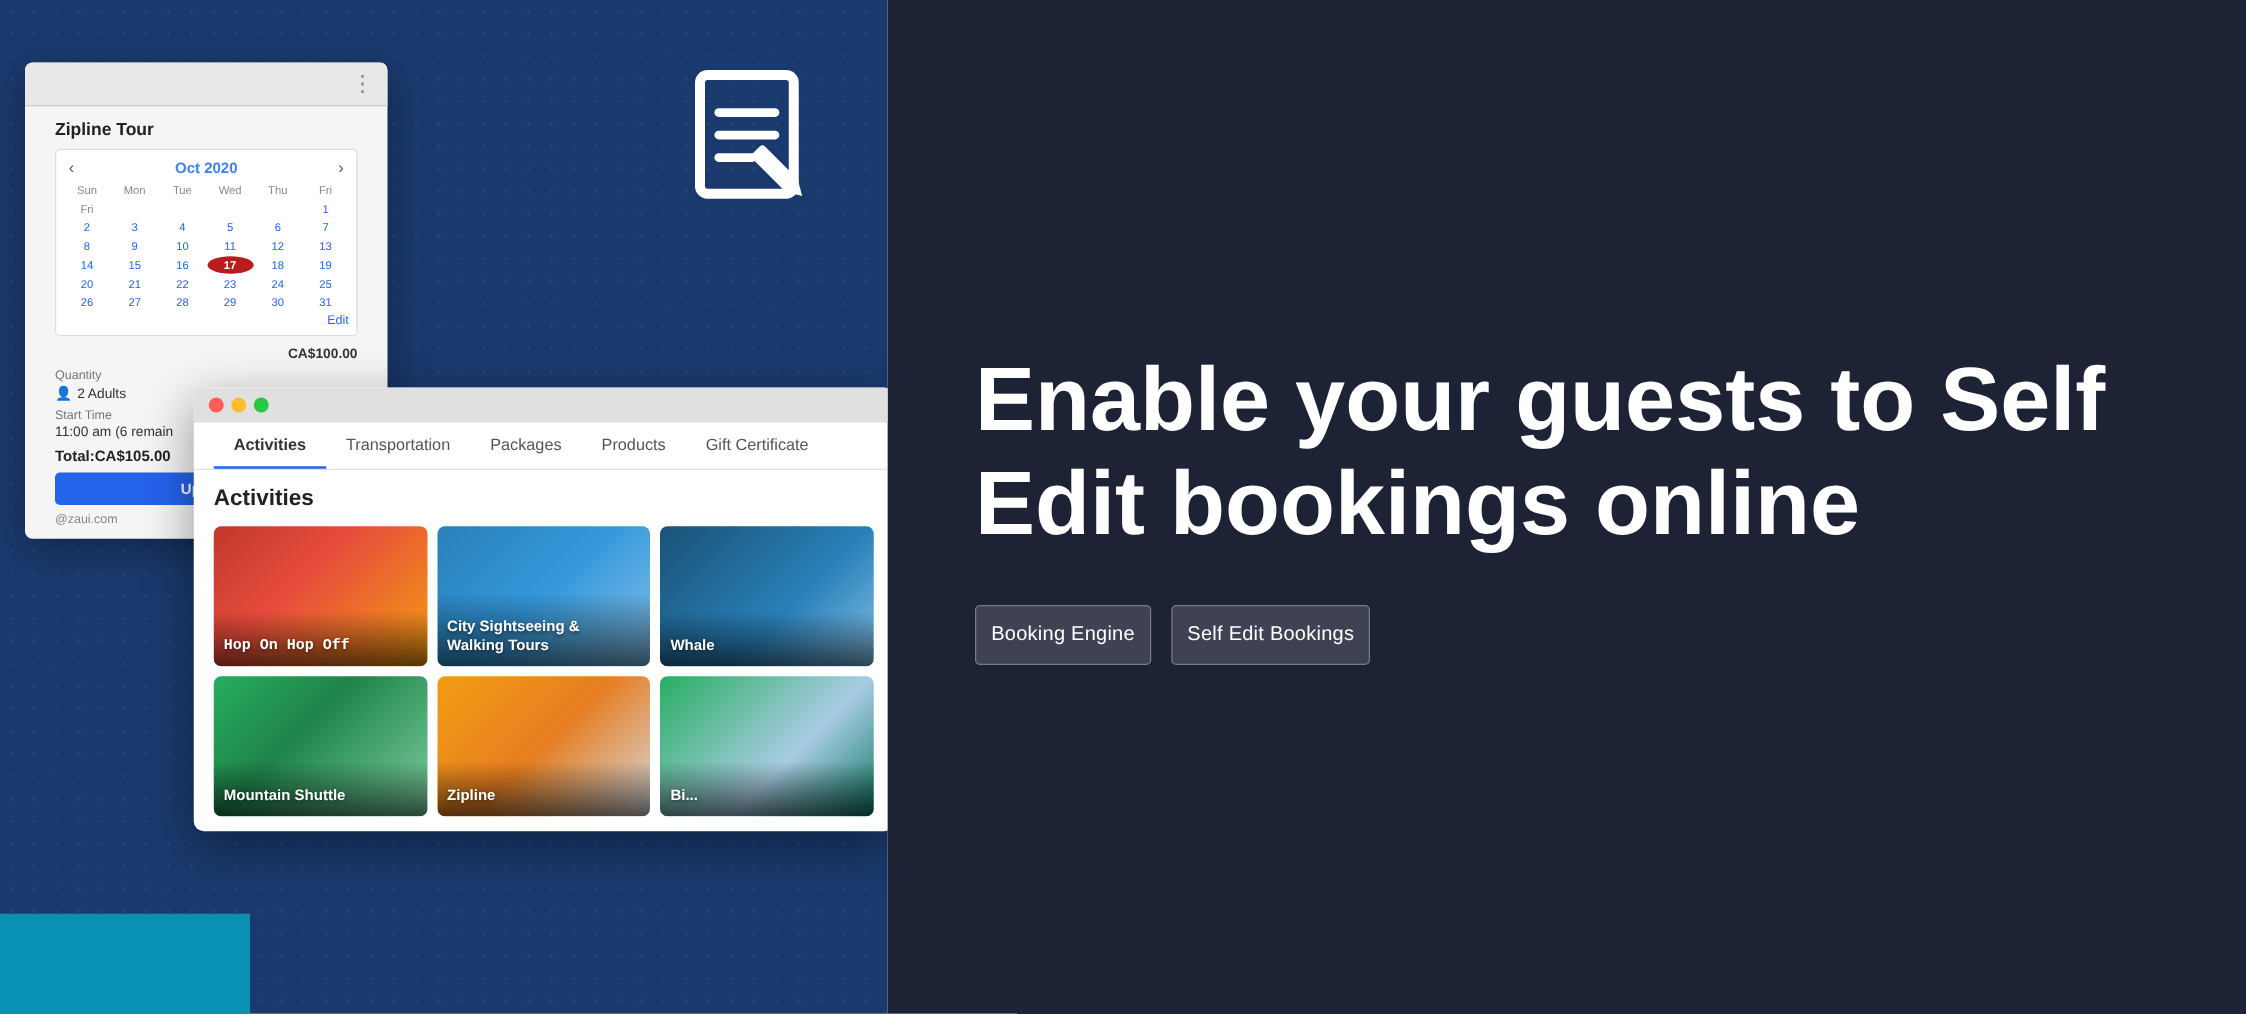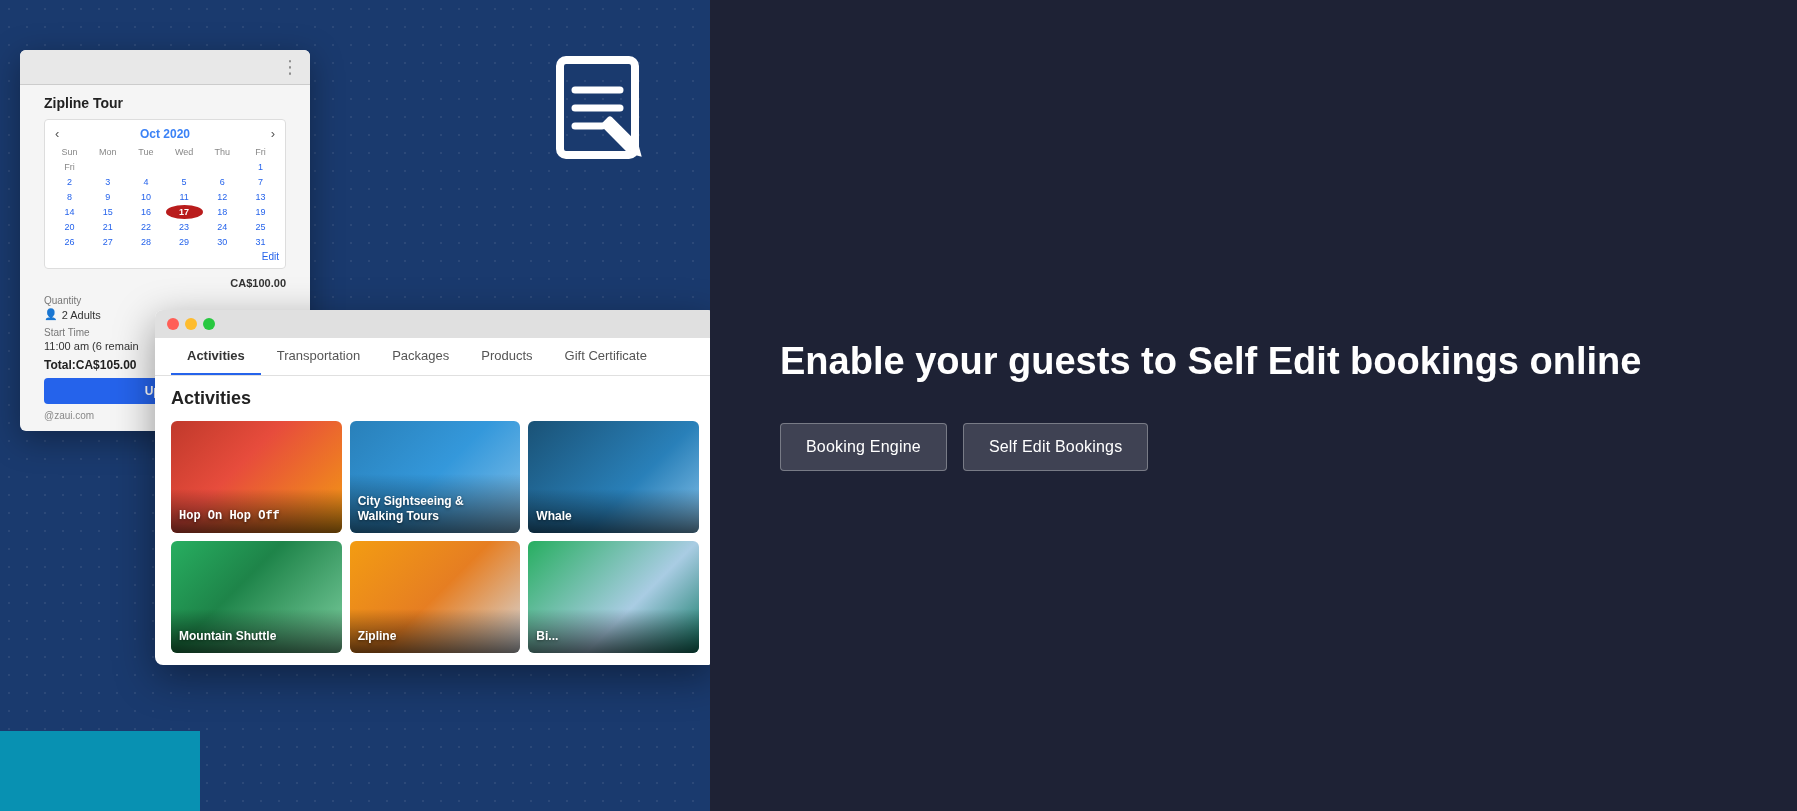--- a/index.html
+++ b/index.html
@@ -319,34 +319,34 @@
       flex: 1;
       background: #1e2235;
       display: flex;
       flex-direction: column;
       justify-content: center;
       padding: 60px 70px;
       position: relative;
     }
 
     .hero-title {
-      font-size: 38px;
+      font-size: 72px;
       font-weight: 800;
       color: white;
       line-height: 1.15;
       margin-bottom: 40px;
     }
 
     .hero-buttons {
       display: flex;
       gap: 16px;
     }
 
     .hero-btn {
-      padding: 14px 25px;
+      padding: 14px 12px;
       border-radius: 4px;
       font-size: 16px;
       font-weight: 500;
       cursor: pointer;
       border: 1px solid rgba(255,255,255,0.3);
       background: rgba(255,255,255,0.15);
       color: white;
       letter-spacing: 0.2px;
     }
 

